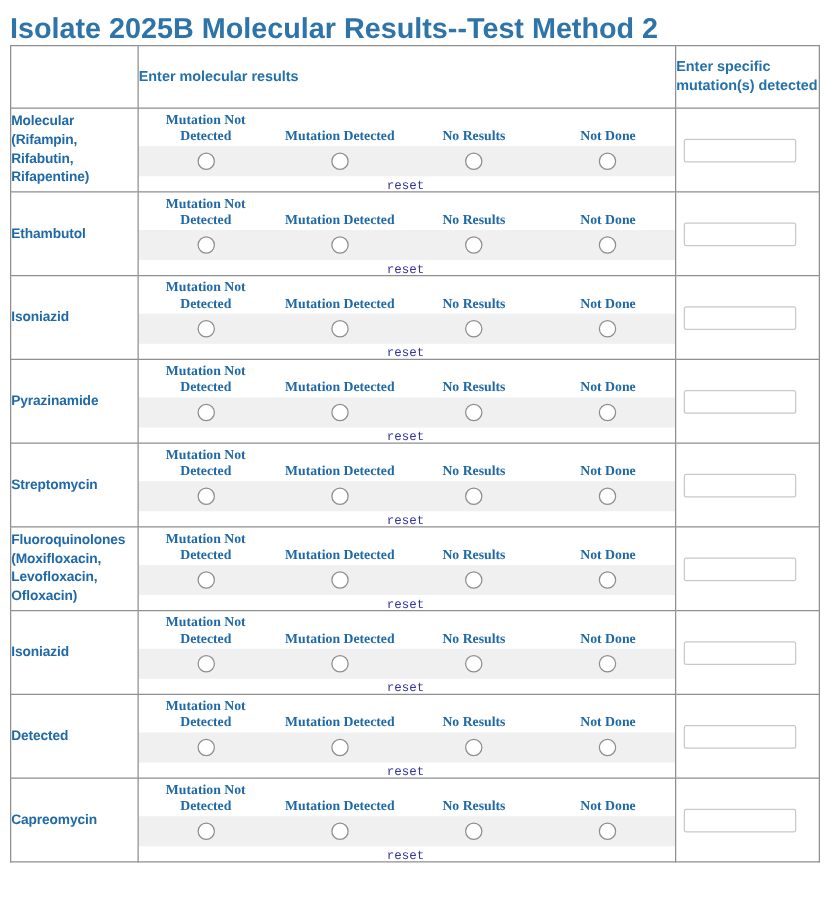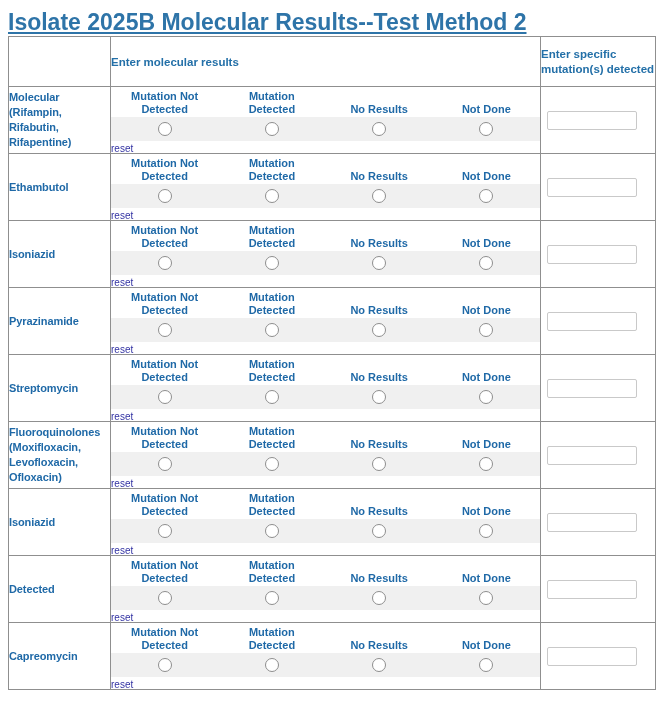--- a/index.html
+++ b/index.html
@@ -11,21 +11,20 @@
     font-family: "Liberation Sans", "DejaVu Sans", sans-serif;
   }
   .page { width: 661px; }
 
   h1.title {
     margin: 9px 0 0 8px;
     font-size: 23px;
     font-weight: bold;
     color: #2e74a8;
     letter-spacing: 0;
-    text-decoration: underline;
   }
   p.subtitle {
     margin: 13px 0 8px 8px;
     font-size: 11.5px;
     font-weight: bold;
     color: #2470a8;
   }
 
   table.results {
     border-collapse: collapse;
@@ -67,20 +66,21 @@
     vertical-align: middle;
   }
   td.res { vertical-align: top; padding: 0 5px 0 5px; }
 
   .opt-labels {
     display: grid;
     grid-template-columns: repeat(4, 1fr);
     align-items: end;
     height: 30px;
     padding-top: 3px;
+    font-family: Liberation Serif, serif;
   }
   .opt-label {
     text-align: center;
     color: #1f69a7;
     font-size: 11px;
     font-weight: bold;
     line-height: 13px;
     padding: 0 8px 1px 8px;
   }
   .strip {
@@ -97,23 +97,24 @@
     width: 14px; height: 14px;
     border: 1px solid #8e8e8e;
     border-radius: 50%;
     background: #ffffff;
     margin: 0;
     vertical-align: middle;
     cursor: pointer;
   }
   .reset-line {
     height: 12px;
-    text-align: left;
+    text-align: center;
     padding-right: 2px;
     line-height: 12px;
+    font-family: Liberation Mono, monospace;
   }
   a.reset {
     color: #3333a3;
     font-size: 10px;
     text-decoration: none;
     font-weight: normal;
     cursor: pointer;
   }
 
   td.mut { vertical-align: middle; }

